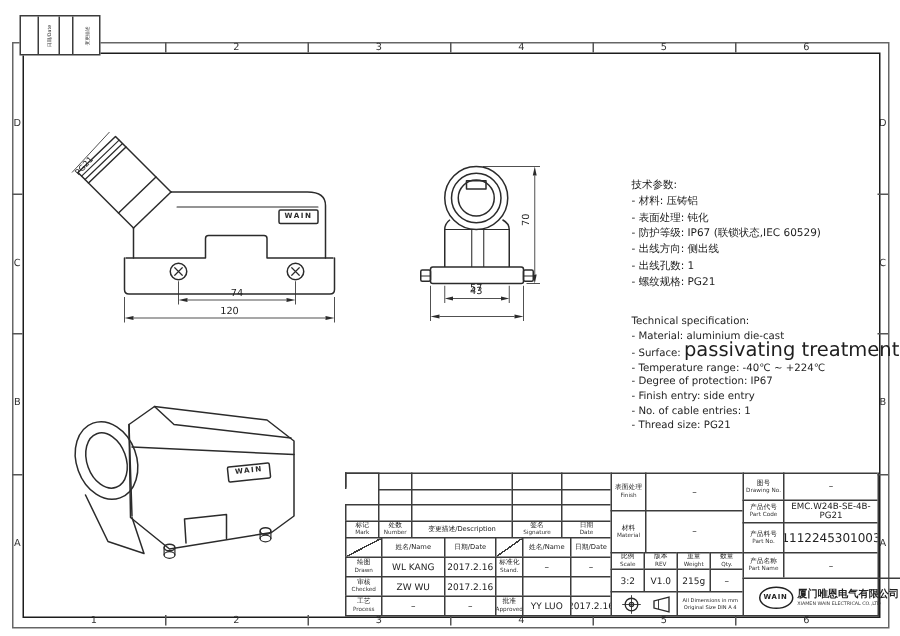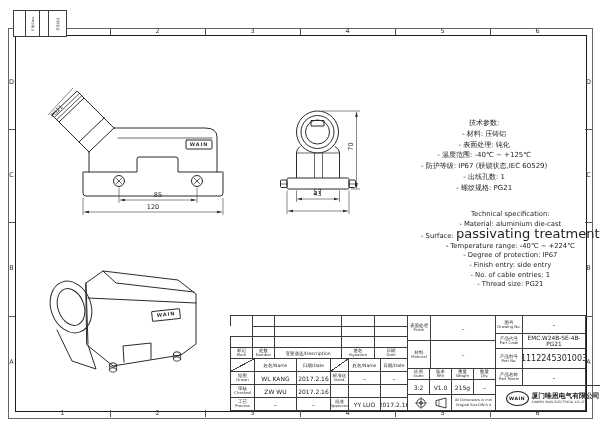--- a/index.html
+++ b/index.html
@@ -10,21 +10,21 @@
   .outer-border{left:8px;top:28px;width:583px;height:389px;border:1px solid #666;}
   .frame{left:15px;top:35px;width:570px;height:375px;border:1.6px solid #1c1c1c;}
   .tick{background:#555;}
   .zone{font-size:6.5px;color:#333;text-align:center;line-height:7px;}
   
   .corner{left:13px;top:10px;width:52px;height:25px;border:1px solid #3c3c3c;background:#fff;}
   .corner .c{position:absolute;top:0;height:100%;border-left:1px solid #3c3c3c;box-sizing:border-box;}
   .vtxt{position:absolute;left:50%;top:50%;transform:translate(-50%,-50%) rotate(-90deg);
         font-size:3.2px;white-space:nowrap;color:#333;}
   
-  .spec{font-size:7px;line-height:10.8px;color:#1e1e1e;white-space:nowrap;text-align:center;}
+  .spec{font-size:7px;line-height:10.8px;color:#1e1e1e;white-space:nowrap;}
   .spec-en{font-size:6.8px;line-height:9.6px;}
   .spec .big{font-size:13px;}
   .spec .indent{padding-left:7px;}
   
   .dim{font-size:6.5px;color:#1e1e1e;text-align:center;line-height:7px;}
   .logo-txt{font-size:4.8px;letter-spacing:1px;font-weight:bold;color:#2b2b2b;text-align:center;}
   
   .tbl{left:230px;top:315px;width:355px;height:95px;border-right:1px solid #3c3c3c;border-bottom:1px solid #3c3c3c;box-sizing:content-box;}
   .cell{position:absolute;box-sizing:border-box;border-left:1px solid #3c3c3c;border-top:1px solid #3c3c3c;
         display:flex;flex-direction:column;align-items:center;justify-content:center;
@@ -124,21 +124,21 @@
     </g>
     <g fill="#2b2b2b" stroke="none">
       <path d="M119,200 L125,198.7 L125,201.3 Z"></path>
         <path d="M197,200 L191,198.7 L191,201.3 Z"></path>
       <path d="M83,212 L89,210.7 L89,213.3 Z"></path>
         <path d="M223,212 L217,210.7 L217,213.3 Z"></path>
     </g>
   </svg>
   <span class="abs dim" style="left:46px;top:108px;width:22px;transform:rotate(-47deg);font-size:5.5px">PG21</span>
   <span class="abs logo-txt" style="left:187px;top:141.5px;width:24px">WAIN</span>
-  <span class="abs dim" style="left:150px;top:192px;width:16px">85</span>
+  <span class="abs dim" style="left:150px;top:192px;width:16px">74</span>
   <span class="abs dim" style="left:144px;top:204px;width:18px">120</span>
 
   <svg style="left:270px;top:102px;width:104px;height:116px" viewBox="270 102 104 116">
     <g stroke="#2b2b2b" fill="none" stroke-width="1" stroke-linejoin="round">
       <circle cx="317.5" cy="132" r="21"></circle>
       <circle cx="317.5" cy="132" r="16.5"></circle>
       <circle cx="317.5" cy="132" r="12"></circle>
       <rect x="311" y="120.5" width="13" height="5.5"></rect>
       <path d="M300,146.5 Q296.5,149 296.5,153 L296.5,178"></path>
       <path d="M335,146.5 Q339.5,149 339.5,153 L339.5,178"></path>
@@ -189,22 +189,22 @@
       <ellipse cx="177" cy="359" rx="3.6" ry="2.2" stroke-width="0.8"></ellipse>
       <rect x="152" y="310" width="28" height="10" rx="1" transform="rotate(-6 166 315)"></rect>
     </g>
   </svg>
   <span class="abs logo-txt" style="left:153px;top:312px;width:26px;transform:rotate(-6deg)">WAIN</span>
 
   <div class="abs spec" style="left:421px;top:118px">
     <div>技术参数:</div>
     <div>- 材料: 压铸铝</div>
     <div>- 表面处理: 钝化</div>
-    <div>- 温度范围: -40℃ ~ +125℃</div>
     <div>- 防护等级: IP67 (联锁状态,IEC 60529)</div>
+    <div>- 出线方向: 侧出线</div>
     <div>- 出线孔数: 1</div>
     <div>- 螺纹规格: PG21</div>
   </div>
   <div class="abs spec spec-en" style="left:421px;top:210px">
     <div>Technical specification:</div>
     <div>- Material: aluminium die-cast</div>
     <div>
       <span>- Surface:</span>
       <span class="big">passivating treatment</span>
     </div>

